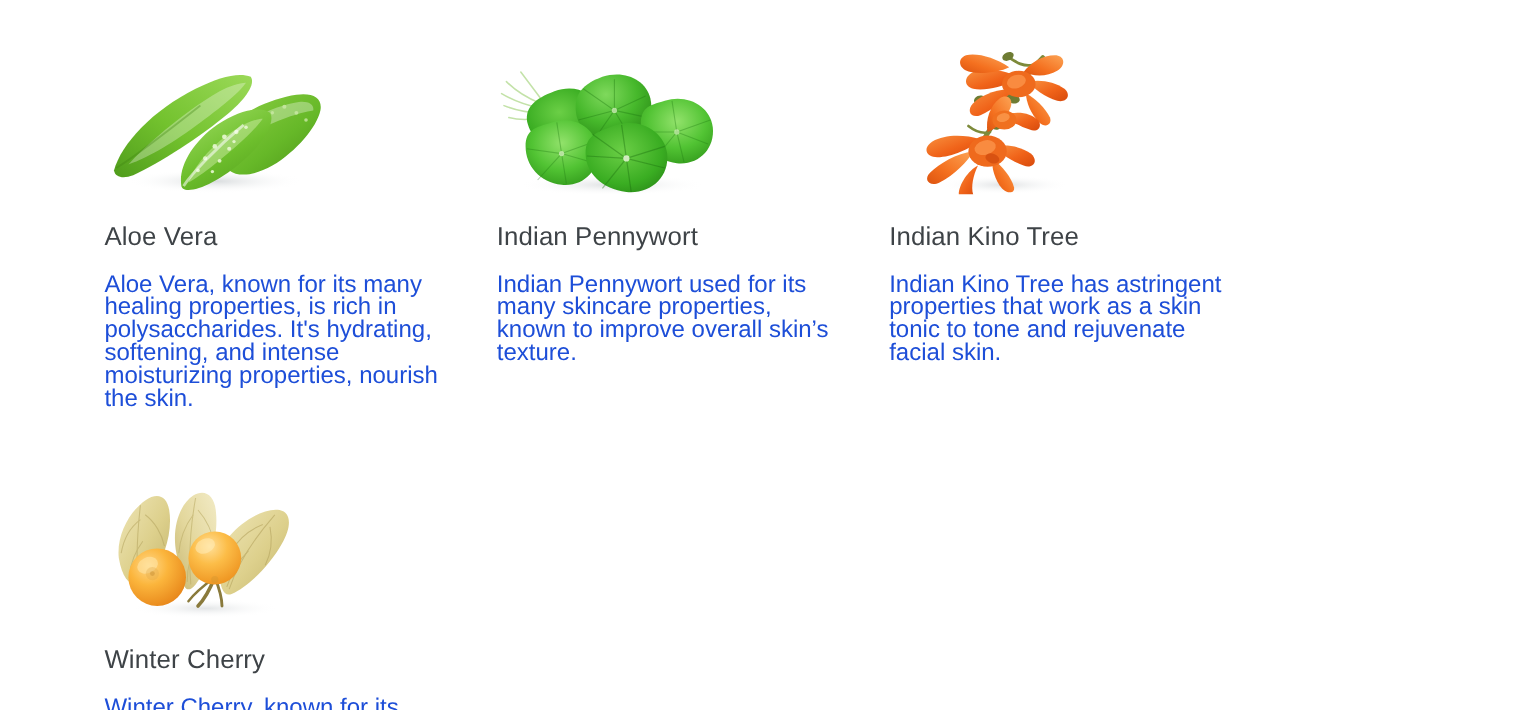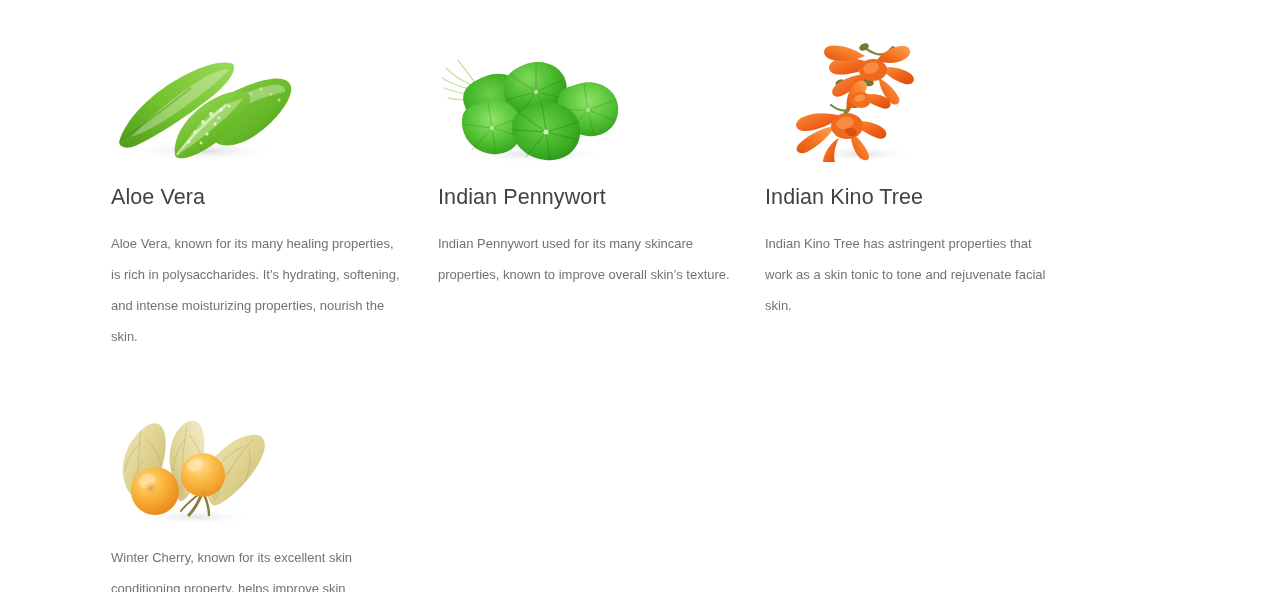--- a/index.html
+++ b/index.html
@@ -16,21 +16,21 @@
   .ingredients-grid {
     position: relative;
     width: 1280px;
     padding-top: 16px;
     box-sizing: border-box;
   }
   .grid-row {
     display: flex;
     flex-direction: row;
     align-items: flex-start;
-    padding-left: 111px;
+    padding-left: 87px;
   }
   .ingredient-card {
     width: 327px;
     box-sizing: border-box;
     padding-right: 35px;
   }
   .card-media {
     height: 146px;
     display: flex;
     align-items: flex-end;
@@ -41,23 +41,23 @@
   .card-title {
     font-size: 21.5px;
     font-weight: 400;
     color: #3e4347;
     letter-spacing: 0.1px;
     margin: 22px 0 0 0;
     line-height: 1.25;
     white-space: nowrap;
   }
   .card-desc {
-    font-size: 13px;
-    line-height: 31px;
-    color: #737373;
+    font-size: 20px;
+    line-height: 19px;
+    color: #1d4ed8;
     margin: 17px 0 0 0;
     max-width: 292px;
   }
   .row-two { margin-top: 55px; }
   .row-two .card-media { height: 118px; }
 </style>
 </head>
 <body>
 
 <div class="ingredients-grid">
@@ -351,18 +351,19 @@
           <circle cx="44" cy="78" r="24" fill="url(#berryA)"></circle>
           <ellipse cx="36" cy="68" rx="9" ry="6.5" fill="#ffe7ab" opacity="0.55" transform="rotate(-25 36 68)"></ellipse>
           <circle cx="40" cy="75" r="5.5" fill="#e0a94b" opacity="0.35"></circle>
           <circle cx="40" cy="75" r="2" fill="#c98f33" opacity="0.5"></circle>
 
           <circle cx="92" cy="62" r="22" fill="url(#berryB)"></circle>
           <ellipse cx="84" cy="52" rx="8.5" ry="6" fill="#ffecb8" opacity="0.55" transform="rotate(-25 84 52)"></ellipse>
           <circle cx="92" cy="80" r="3" fill="#d3962f" opacity="0.4"></circle>
         </svg>
       </div>
+      <h3 class="card-title">Winter Cherry</h3>
       <p class="card-desc">Winter Cherry, known for its excellent skin conditioning property, helps improve skin appearance.</p>
     </div>
 
   </div>
 
 </div>
 
 </body></html>

